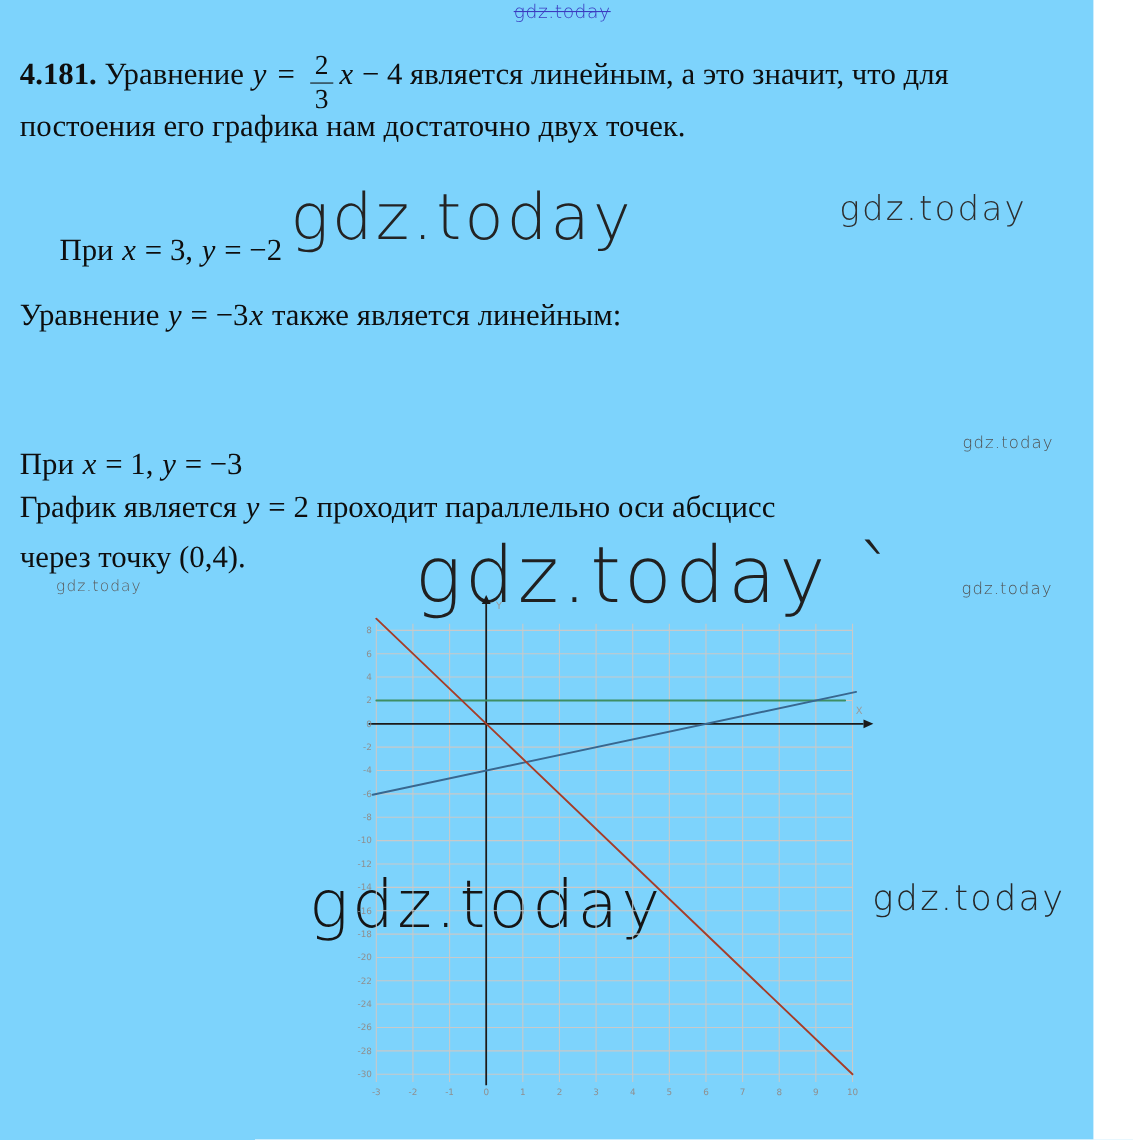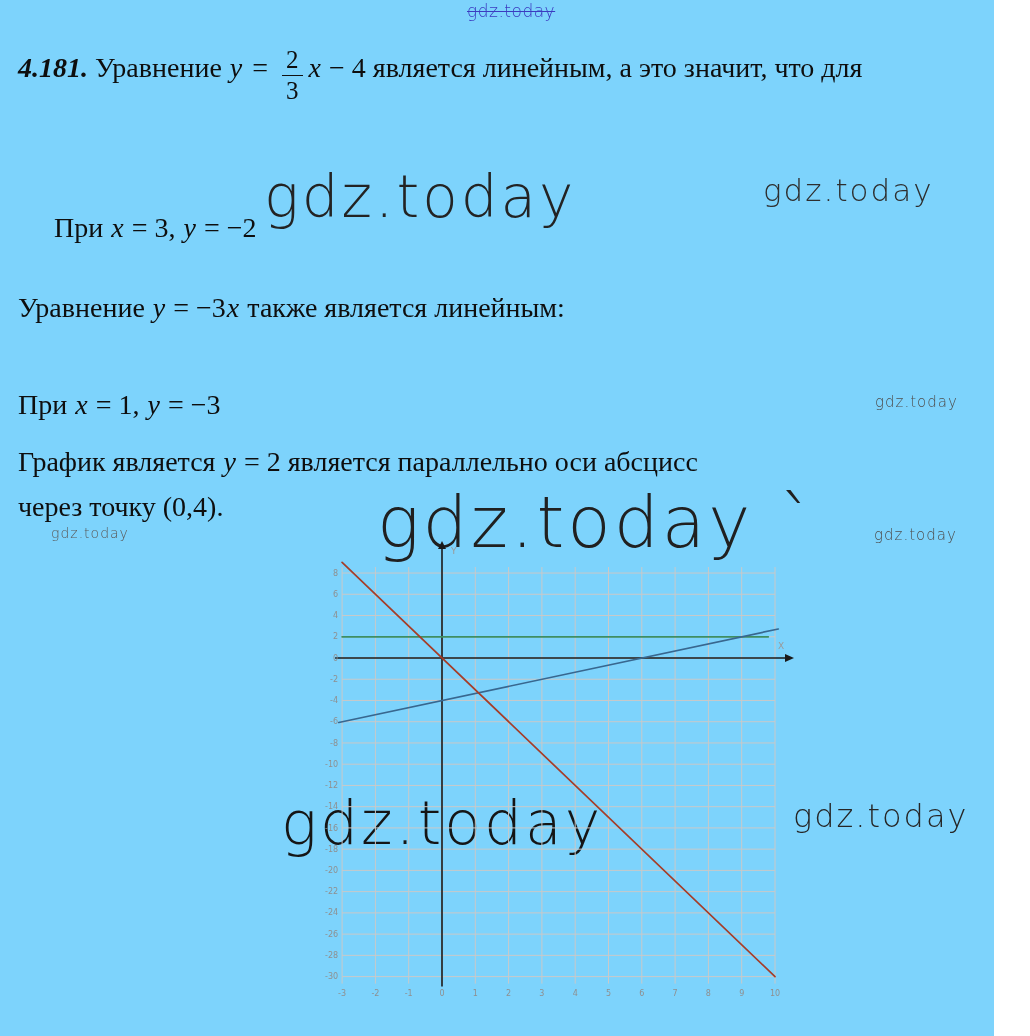--- a/index.html
+++ b/index.html
@@ -2,34 +2,34 @@
 <html><head>
 <meta charset="utf-8">
 <style>
   html,body{margin:0;padding:0;background:#ffffff;}
   .page{
     position:relative;width:994px;height:1036px;background:#7dd3fc;overflow:hidden;
     font-family:"Liberation Serif", serif;color:#0e0e0e;
   }
   
   .p{position:absolute;left:18px;font-size:28px;white-space:nowrap;line-height:30px;}
-  .p .num{font-weight:bold;font-style:italic;}
+  .p .num{font-weight:bold;}
   .p i{font-style:italic;padding:0 1px;}
   .m{padding:0 2px;}
   .frac{display:inline-block;vertical-align:-22px;text-align:center;margin:0 5px;
         font-size:25px;line-height:1.12;}
   .frac .fr-num{display:block;border-bottom:1.6px solid #111;padding:0 4px 1px;}
   .frac .fr-den{display:block;padding-top:1px;}
   .t-intro1{top:46px;}
   .t-intro2{top:101px;}
   .t-pt1{top:155px;}
   .t-pt2{top:213px;margin-left:36px;}
-  .t-eq2{top:272px;margin-top:21px;}
+  .t-eq2{top:272px;}
   .t-pt3{top:332px;}
-  .t-pt4{top:390px;}
+  .t-pt4{top:408px;}
   .t-con1{top:447px;}
   .t-con2{top:492px;}
   
   .wm{position:absolute;font-family:"DejaVu Sans", sans-serif;font-weight:200;
       white-space:nowrap;pointer-events:none;}
   .wm1{left:467px;top:1px;font-size:17px;letter-spacing:.5px;color:#3b3bc0;
        text-decoration:line-through;}
   .wm2{left:264px;top:163px;font-size:58px;letter-spacing:3px;color:#232323;}
   .wm3{left:763px;top:172px;font-size:31px;letter-spacing:2px;color:#2e2e2e;}
   .wm4{left:875px;top:393px;font-size:15px;letter-spacing:1px;color:#4f4f4f;}
@@ -54,35 +54,36 @@
   <div class="wm wm5">gdz.today `</div>
   <div class="wm wm6">gdz.today</div>
   <div class="wm wm7">gdz.today</div>
   <div class="wm wm8">gdz.today</div>
   <div class="wm wm9">gdz.today</div>
 
   <div class="p t-intro1">
     <span class="num">4.181.</span><span> Уравнение </span><i>y</i><span class="m"> = </span><span class="frac"><span class="fr-num">2</span><span class="fr-den">3</span></span><i>x</i><span> − 4 </span><span> является линейным, а это значит, что для</span>
   </div>
 
+  <div class="p t-intro2">постоения его графика нам достаточно двух точек.</div>
 
   <div class="p t-pt2">
     <span>При </span><i>x</i><span> = 3, </span><i>y</i><span> = −2</span>
   </div>
 
   <div class="p t-eq2">
     <span>Уравнение </span><i>y</i><span> = −3</span><i>x</i><span> также является линейным:</span>
   </div>
 
   <div class="p t-pt4">
     <span>При </span><i>x</i><span> = 1, </span><i>y</i><span> = −3</span>
   </div>
 
   <div class="p t-con1">
-    <span>График является </span><i>y</i><span> = 2</span><span> является параллельно оси абсцисс</span>
+    <span>График является </span><i>y</i><span> = 2</span><span> проходит параллельно оси абсцисс</span>
   </div>
   <div class="p t-con2">через точку (0,4).</div>
 
   <div class="graph">
     <svg viewBox="0 0 475 468" xmlns="http://www.w3.org/2000/svg">
         <line x1="19.10000000000001" y1="27.040000000000006" x2="19.10000000000001" y2="436.59999999999997" stroke="#c9c9c9" stroke-width="1"></line>
         <line x1="52.400000000000006" y1="27.040000000000006" x2="52.400000000000006" y2="436.59999999999997" stroke="#c9c9c9" stroke-width="1"></line>
         <line x1="85.7" y1="27.040000000000006" x2="85.7" y2="436.59999999999997" stroke="#c9c9c9" stroke-width="1"></line>
         <line x1="119" y1="27.040000000000006" x2="119" y2="436.59999999999997" stroke="#c9c9c9" stroke-width="1"></line>
         <line x1="152.3" y1="27.040000000000006" x2="152.3" y2="436.59999999999997" stroke="#c9c9c9" stroke-width="1"></line>

